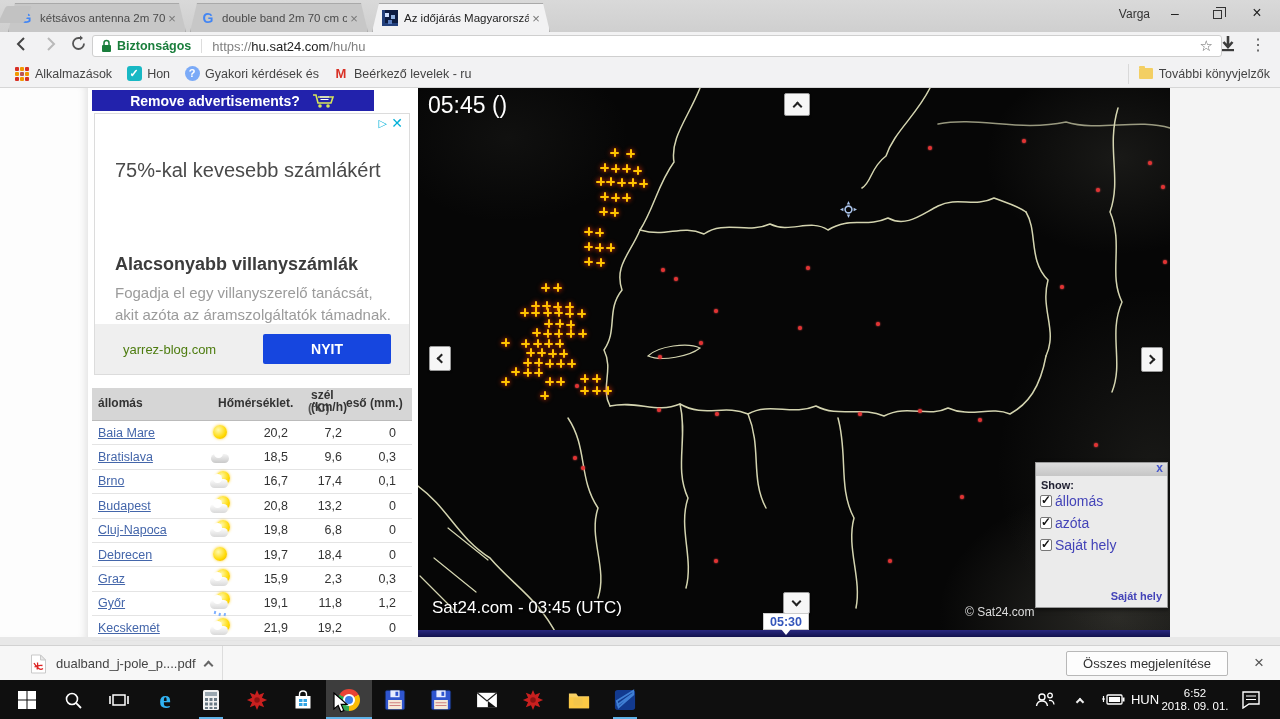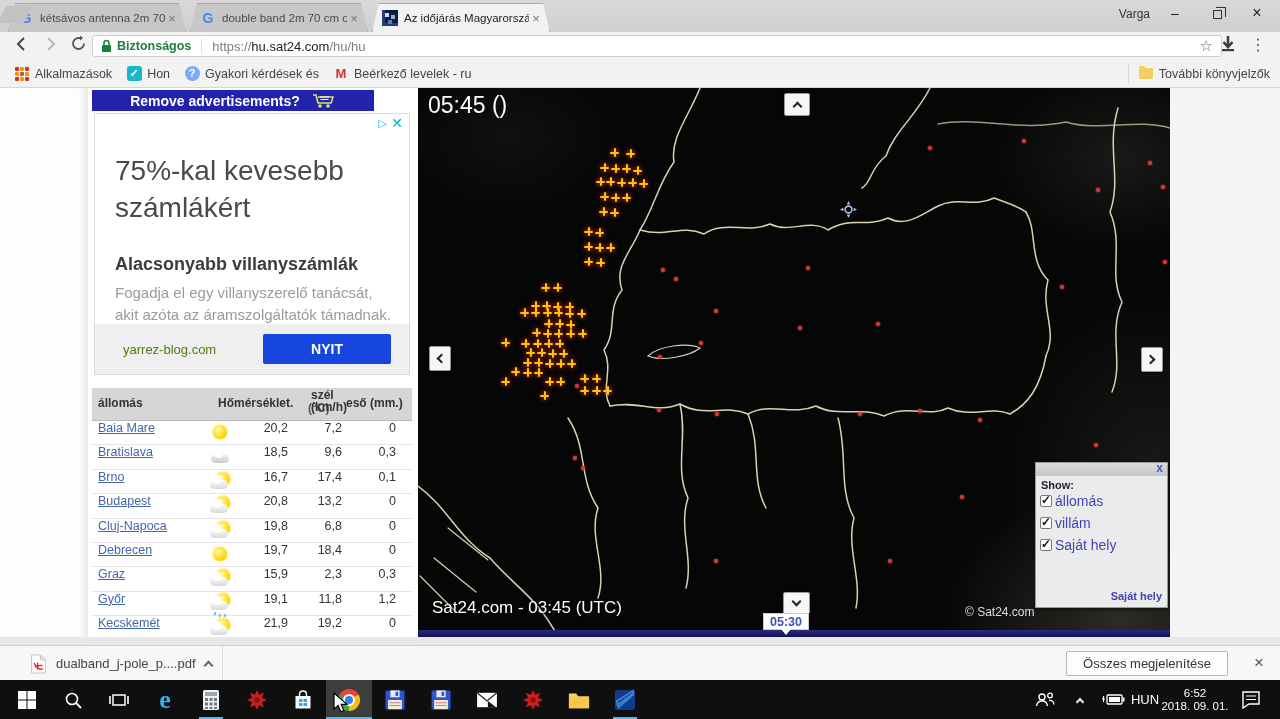--- a/index.html
+++ b/index.html
@@ -50,36 +50,36 @@
   
   .page{position:absolute;left:0;top:88px;width:1280px;height:557px;background:#fff}
   .left-gutter{position:absolute;left:0;top:0;width:88px;height:549px;background:#fdfdfd;box-shadow:inset -8px 0 8px -6px rgba(0,0,0,.12)}
   .right-gutter{position:absolute;left:1170px;top:0;width:110px;height:549px;background:#f4f4f4}
   .below-map{position:absolute;left:0;top:549px;width:1280px;height:8px;background:#e8e8e8}
 
   .ad-banner{position:absolute;left:92px;top:2px;width:282px;height:21px;background:#2222ac;color:#fff;font-weight:bold;font-size:14px;display:flex;align-items:center;justify-content:center;gap:12px}
   .ad-card{position:absolute;left:94px;top:25px;width:316px;height:262px;background:#fff;border:1px solid #dcdcdc}
   .adchoices{position:absolute;right:22px;top:3px;color:#00b0d8;font-size:11px}
   .ad-x{position:absolute;right:6px;top:1px;color:#00b0d8;font-size:14px}
-  .ad-headline{position:absolute;left:20px;top:38px;width:280px;font-size:28px;line-height:37px;color:#4a4a4a}
+  .ad-headline{position:absolute;left:20px;top:38px;width:280px;font-size:20px;line-height:37px;color:#4a4a4a}
   .ad-subhead{position:absolute;left:20px;top:140px;font-size:18px;font-weight:bold;color:#3c3c3c}
   .ad-body{position:absolute;left:20px;top:168px;width:282px;font-size:15px;line-height:22px;color:#9b9b9b}
   .ad-footer{position:absolute;left:0;bottom:0;width:100%;height:50px;background:#efefef;display:flex;align-items:center}
   .ad-domain{margin-left:28px;font-size:13px;color:#4d7c0f}
   .ad-cta{margin-left:auto;margin-right:18px;width:128px;height:30px;background:#1646df;color:#fff;font-weight:bold;font-size:14px;display:flex;align-items:center;justify-content:center;border-radius:2px}
 
   .wx{position:absolute;left:92px;top:300px;width:320px;font-size:12.5px;color:#333}
   .wx-head{position:relative;height:33px;background:#d6d6d6;border-bottom:1px solid #bbb;font-weight:bold;font-size:12px}
   .wx-head span{position:absolute;white-space:nowrap}
   .h-station{left:6px;top:8px}
   .h-temp{left:126px;top:8px}
   .h-tempu{left:216px;top:13px;color:#555;z-index:0}
   .h-wind{left:196px;top:1px;text-align:center;width:46px;z-index:1;line-height:12px}
   .h-rain{left:254px;top:8px}
-  .wx-row{display:flex;height:24.4px;border-bottom:1px solid #e4e4e4}
+  .wx-row{display:flex;align-items:center;height:24.4px;border-bottom:1px solid #e4e4e4}
   .c-st{width:112px;padding-left:6px;overflow:hidden;white-space:nowrap}
   .c-st a{color:#4466aa}
   .c-ic{width:34px;text-align:center}
   .c-temp{width:50px;text-align:right}
   .c-wind{width:54px;text-align:right}
   .c-rain{width:62px;text-align:right;padding-right:8px}
   .wi{position:relative;display:inline-block;width:24px;height:24px;vertical-align:middle}
   .wi i{position:absolute;display:block}
   .wi .sun{width:14px;height:14px;border-radius:50%;background:radial-gradient(circle at 38% 35%,#fff9ad,#ffd800 62%,#eaa800);box-shadow:0 0 3px rgba(255,200,0,.8)}
   .wi .cloud{width:18px;height:9px;border-radius:6px;background:linear-gradient(#ffffff,#d9d9d9)}
@@ -515,21 +515,21 @@
             <span class="sp-x">x</span>
           </div>
         <div class="sp-title">Show:</div>
         <div id="sp-opts">
             <div class="sp-opt">
               <span class="cb"></span>
               <span>állomás</span>
             </div>
             <div class="sp-opt">
               <span class="cb"></span>
-              <span>villám</span>
+              <span>azóta</span>
             </div>
             <div class="sp-opt">
               <span class="cb"></span>
               <span>Saját hely</span>
             </div>
           </div>
         <div class="sp-foot">Saját hely</div>
       </div>
     </div>
   </div>

